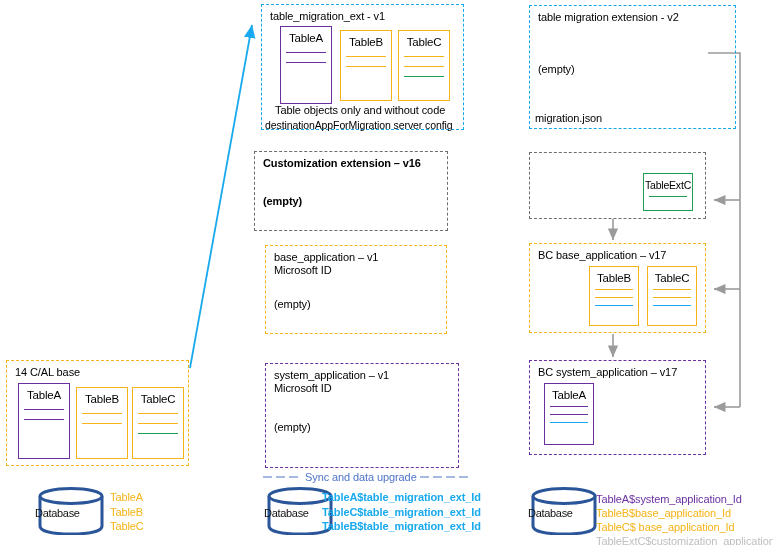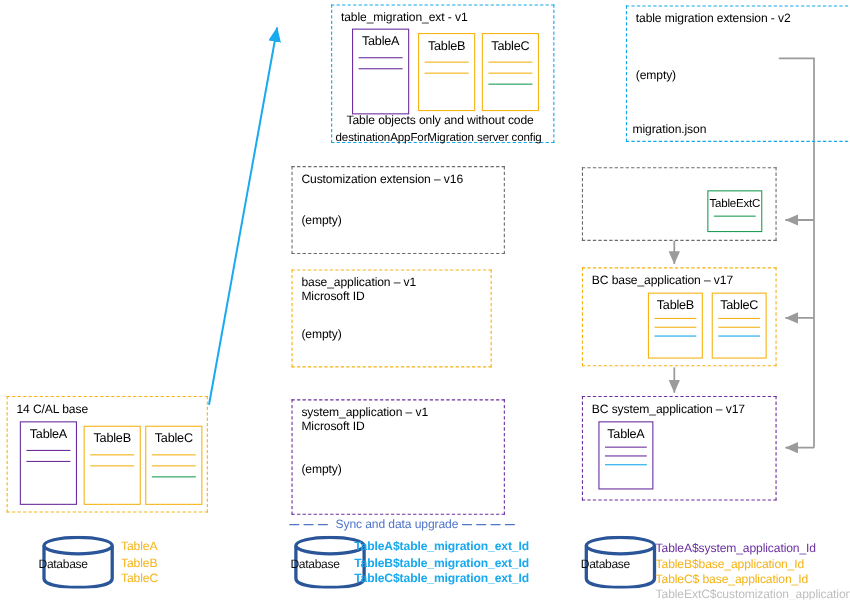--- a/index.html
+++ b/index.html
@@ -13,21 +13,21 @@
   
   .box{position:absolute;box-sizing:border-box;background:transparent;}
   .box .box-title{
     position:absolute;left:8px;top:5px;font-size:11px;line-height:13px;
     white-space:pre-line;letter-spacing:-0.1px;
   }
   .box .box-sub{
     position:absolute;font-size:11px;line-height:13px;letter-spacing:-0.1px;
   }
 
-  .b-cyan   {border:1.5px dashed #13a8e8;margin-left:40px;}
+  .b-cyan   {border:1.5px dashed #13a8e8;}
   .b-gray   {border:1.5px dashed #6d6d6d;}
   .b-orange {border:1.5px dashed #f5b316;}
   .b-purple {border:1.5px dashed #6b2fa0;}
 
   
   .tcard{position:absolute;box-sizing:border-box;background:#fff;}
   .tcard.c-purple{border:1.6px solid #6b2fa0;}
   .tcard.c-orange{border:1.6px solid #f5b316;}
   .tcard.c-green {border:1.6px solid #1e9e53;}
   .tcard .tname{
@@ -152,21 +152,21 @@
         <div class="ln l-orange"></div>
         <div class="ln l-orange"></div>
         <div class="ln l-green"></div>
       </div>
     </div>
 
     <div class="box-sub muted" style="left:3px;top:114px;font-size:10.5px;">destinationAppForMigration server config</div>
     <div class="box-sub" style="left:13px;top:99px;">Table objects only and without code</div>
   </div>
 
-  <div class="box b-gray" style="left:265px;top:151px;width:194px;height:80px;">
+  <div class="box b-gray" style="left:254px;top:151px;width:194px;height:80px;font-weight:bold;">
     <div class="box-title">Customization extension – v16</div>
     <div class="box-sub" style="left:8px;top:43px;">(empty)</div>
   </div>
 
   <div class="box b-orange" style="left:265px;top:245px;width:182px;height:89px;">
     <div class="box-title">base_application – v1
 Microsoft ID</div>
     <div class="box-sub" style="left:8px;top:52px;">(empty)</div>
   </div>
 
@@ -243,22 +243,22 @@
 
   <div class="dbwrap" style="left:264px;top:487px;width:72px;height:48px;">
     <svg width="72" height="48" viewBox="0 0 72 48">
       <path d="M5,9 L5,39 C5,44 17,47 36,47 C55,47 67,44 67,39 L67,9" fill="#ffffff" stroke="#2a5699" stroke-width="3"></path>
       <ellipse cx="36" cy="9" rx="31" ry="7.5" fill="#ffffff" stroke="#2a5699" stroke-width="3"></ellipse>
     </svg>
     <div class="dblabel">Database</div>
   </div>
   <div class="dblist" style="left:322px;top:490px;">
     <div class="t-cyan">TableA$table_migration_ext_Id</div>
+    <div class="t-cyan">TableC$table_migration_ext_Id</div>
     <div class="t-cyan">TableB$table_migration_ext_Id</div>
-    <div class="t-cyan">TableC$table_migration_ext_Id</div>
   </div>
 
   <div class="dbwrap" style="left:528px;top:487px;width:72px;height:48px;">
     <svg width="72" height="48" viewBox="0 0 72 48">
       <path d="M5,9 L5,39 C5,44 17,47 36,47 C55,47 67,44 67,39 L67,9" fill="#ffffff" stroke="#2a5699" stroke-width="3"></path>
       <ellipse cx="36" cy="9" rx="31" ry="7.5" fill="#ffffff" stroke="#2a5699" stroke-width="3"></ellipse>
     </svg>
     <div class="dblabel">Database</div>
   </div>
   <div class="dblist" style="left:596px;top:492px;line-height:14px;">

